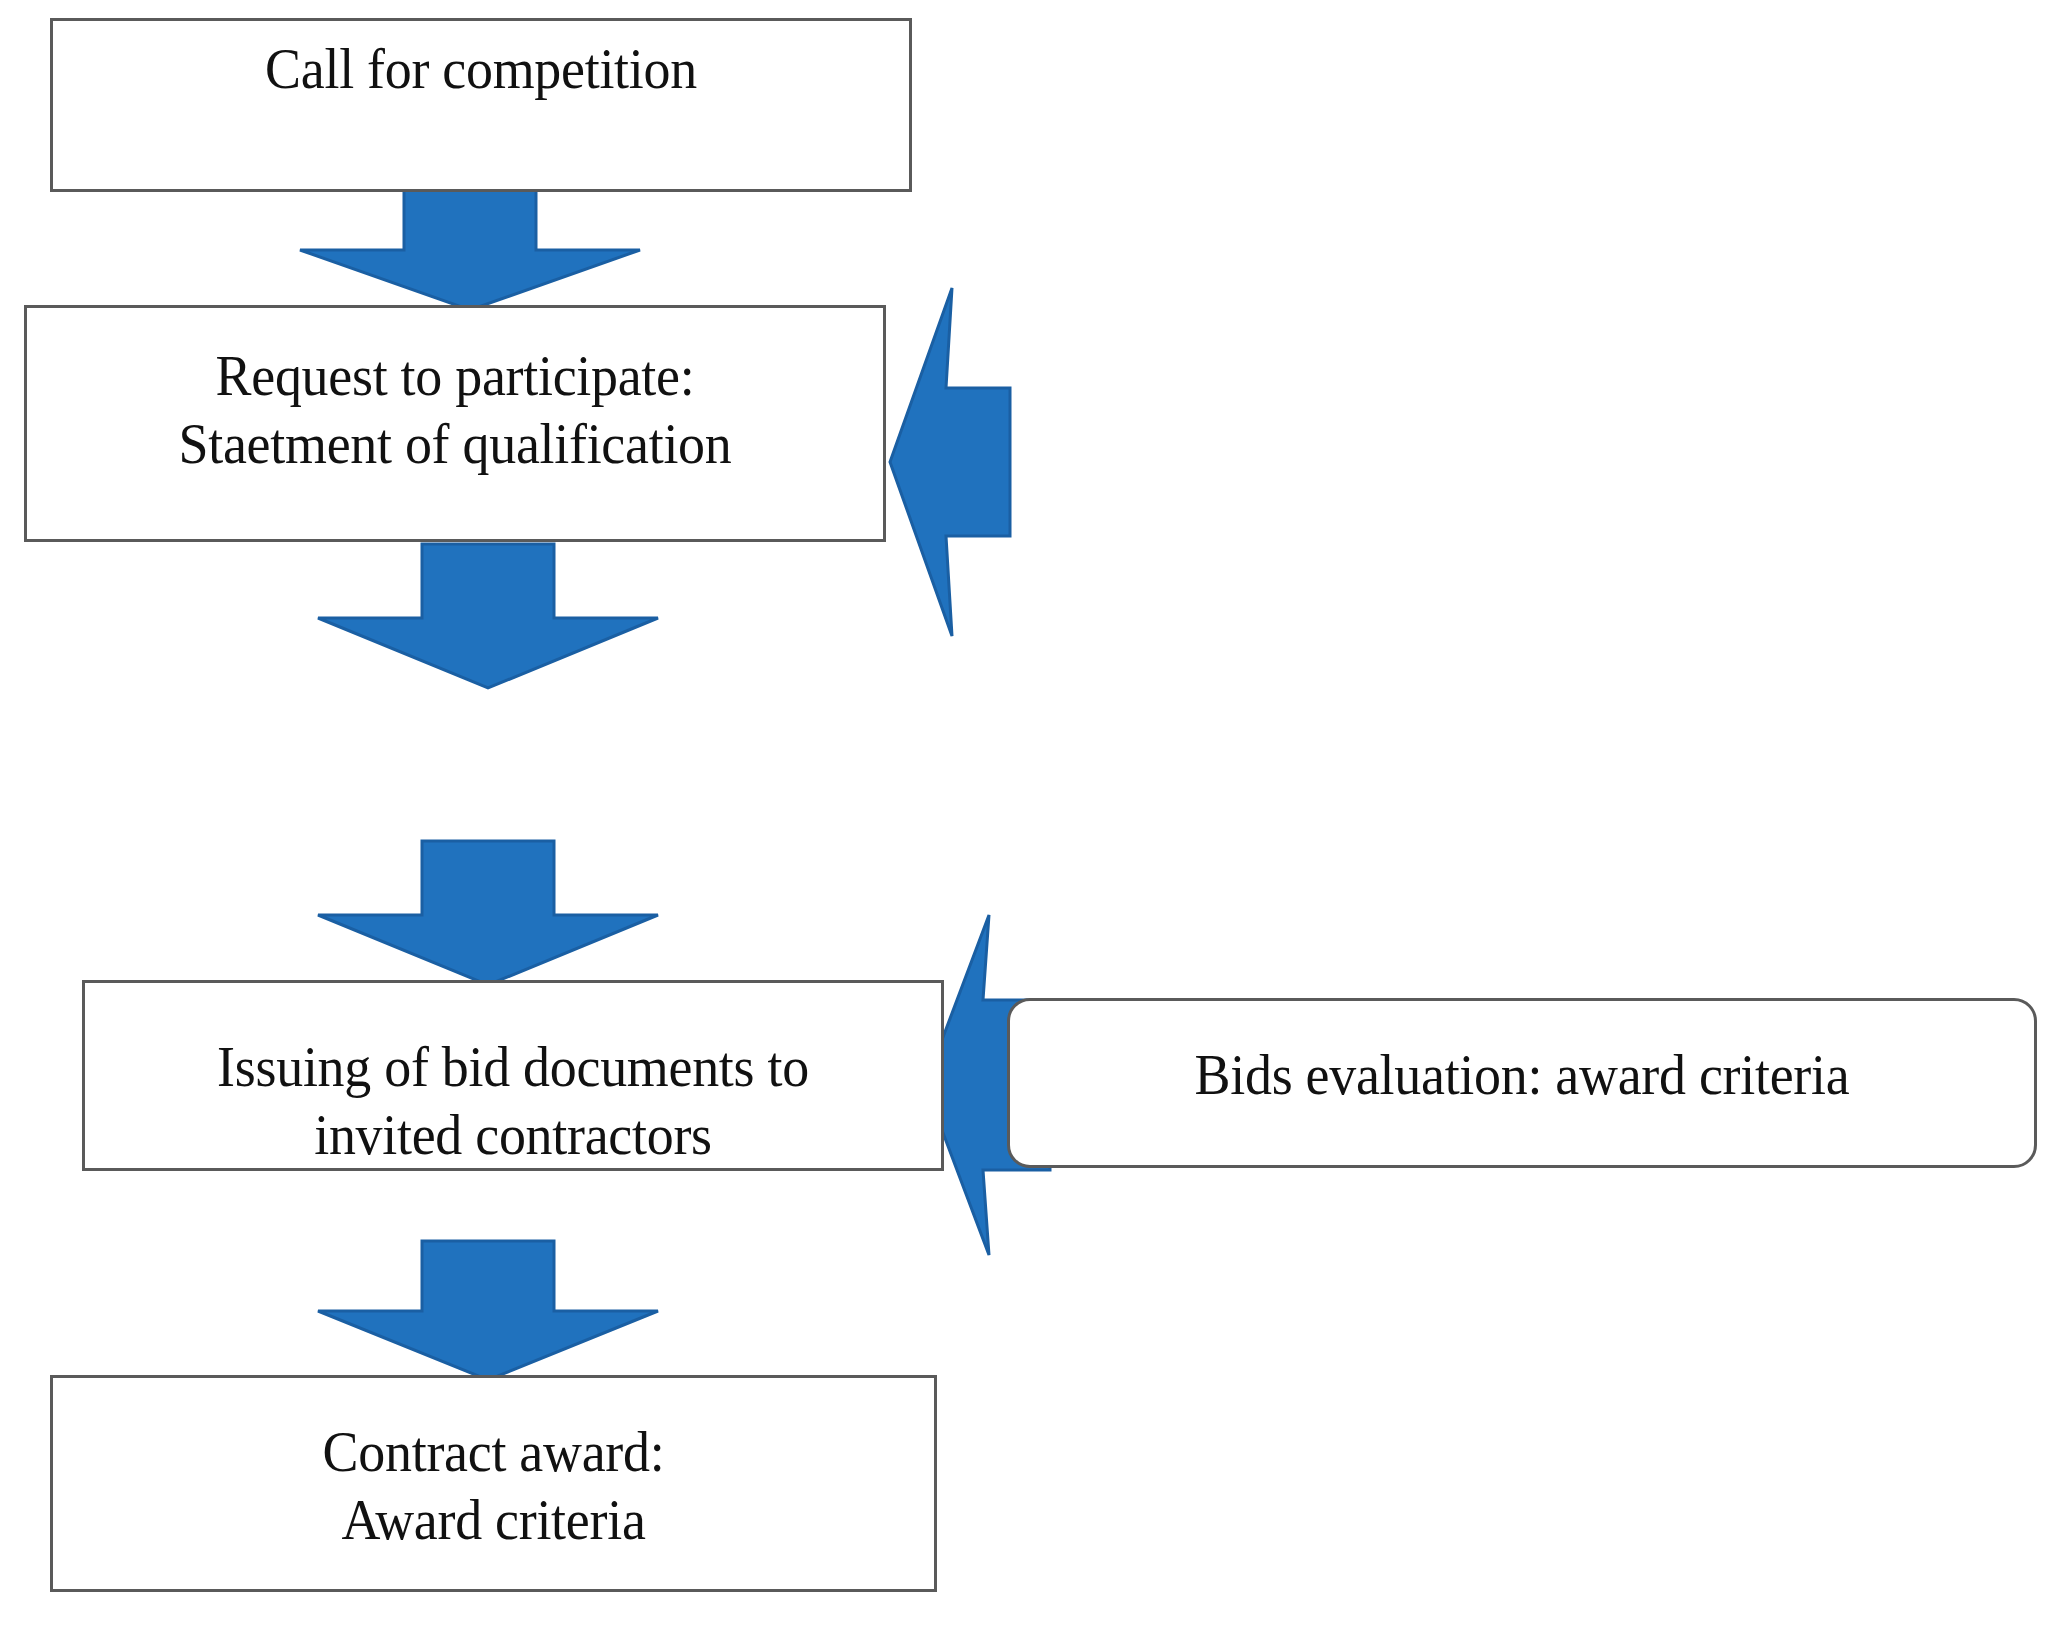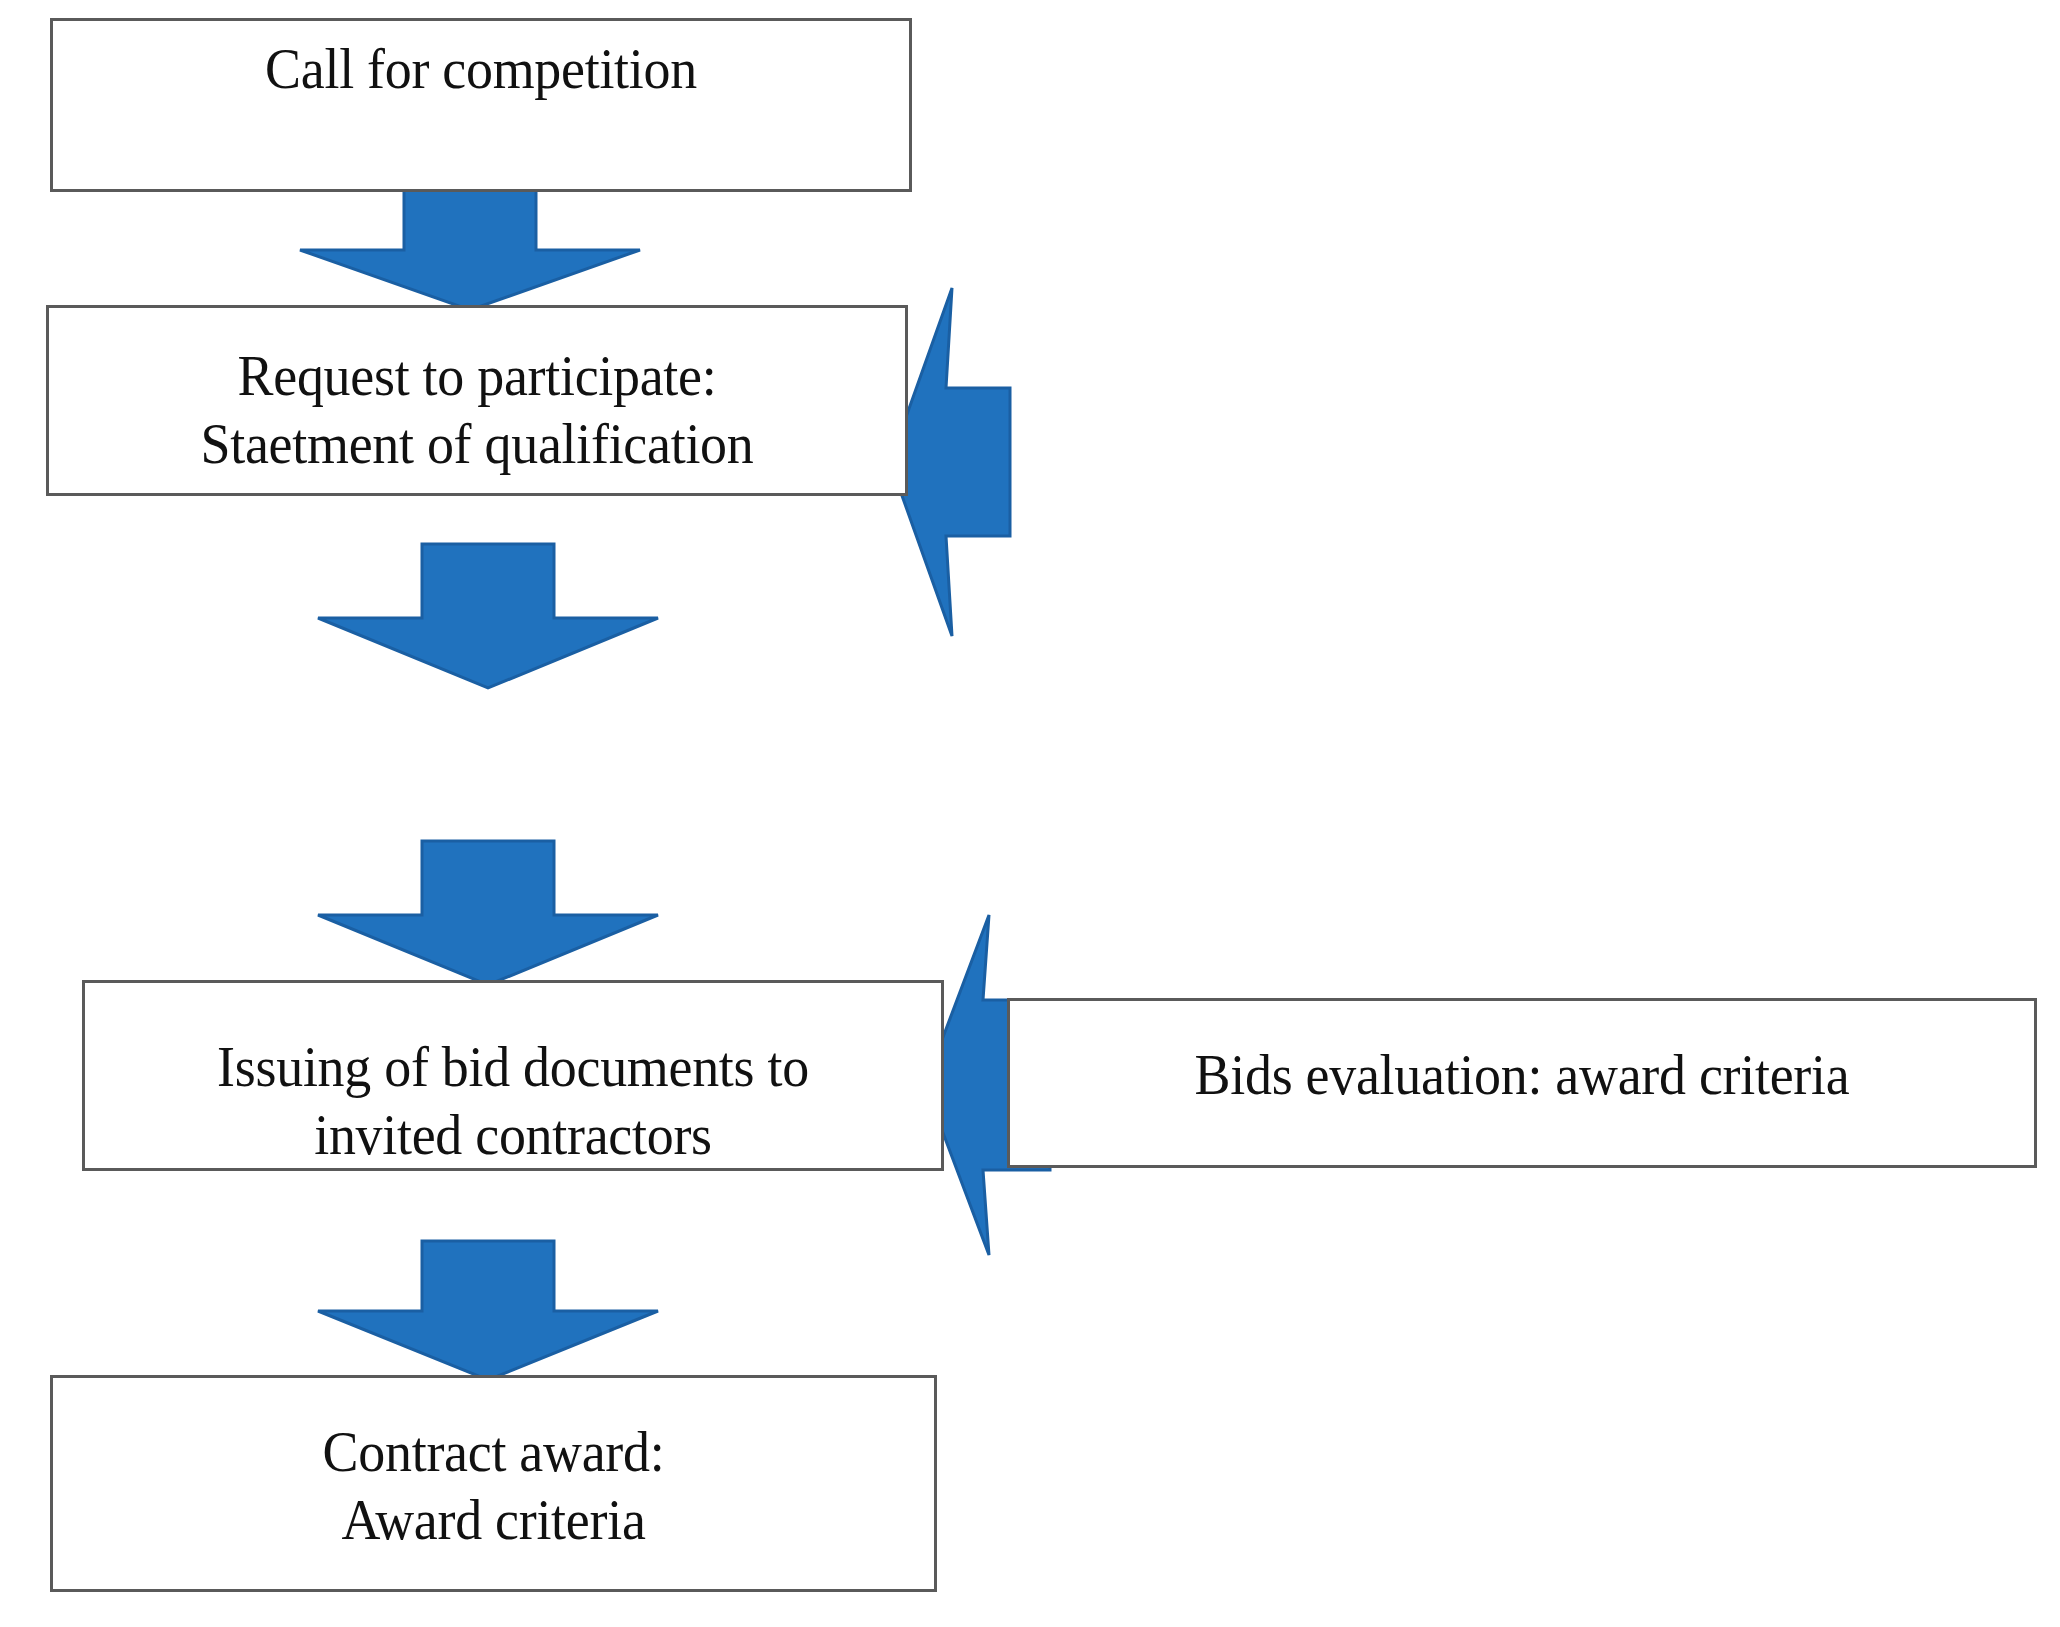--- a/index.html
+++ b/index.html
@@ -33,25 +33,25 @@
     z-index: 2;
   }
   .node .label {
     display: block;
     width: 100%;
     transform: scaleX(0.93);
     transform-origin: center top;
   }
   
   #node-call       { left: 50px;   top: 18px;   width: 862px;  height: 174px;  padding-top: 14px; }
-  #node-request    { left: 46px;   top: 305px;  width: 862px;  height: 191px;  padding-top: 34px; }
+  #node-request    { left: 24px;   top: 305px;  width: 862px;  height: 237px;  padding-top: 34px; }
   #node-dialog     { left: 38px;   top: 683px;  width: 862px;  height: 162px;  padding-top: 28px; }
   #node-issuing    { left: 38px;   top: 980px;  width: 862px;  height: 191px;  padding-top: 50px; margin-left: 44px; }
   #node-contract   { left: 38px;   top: 1375px; width: 887px;  height: 217px;  padding-top: 40px; margin-left: 12px; }
-  #node-bids       { left: 1007px; top: 998px;  width: 1030px; height: 170px;  padding-top: 40px; }
+  #node-bids       { left: 1007px; top: 998px;  width: 1030px; height: 170px;  padding-top: 40px; border-radius: 23px; }
 
   
   .arrow-svg {
     position: absolute;
     z-index: 1;
     overflow: visible;
   }
   #arrow-down-1 { left: 300px; top: 188px;  width: 340px; height: 122px; }
   #arrow-down-2 { left: 318px; top: 544px;  width: 340px; height: 144px; }
   #arrow-down-3 { left: 318px; top: 841px;  width: 340px; height: 144px; }

